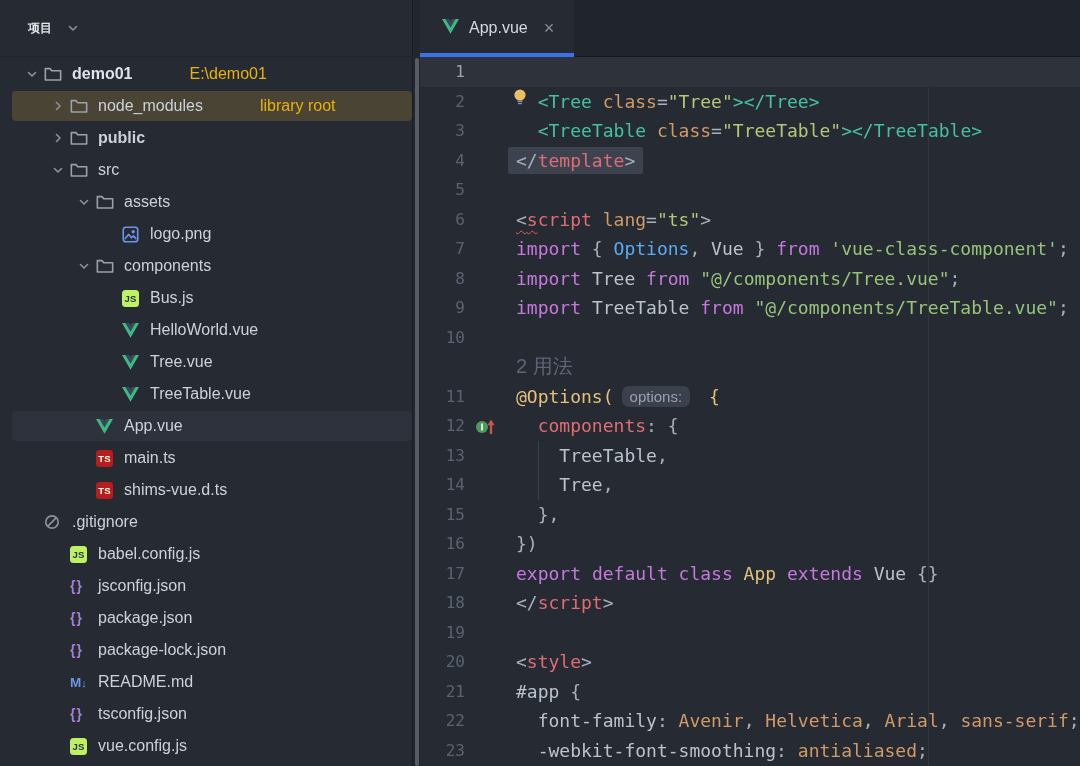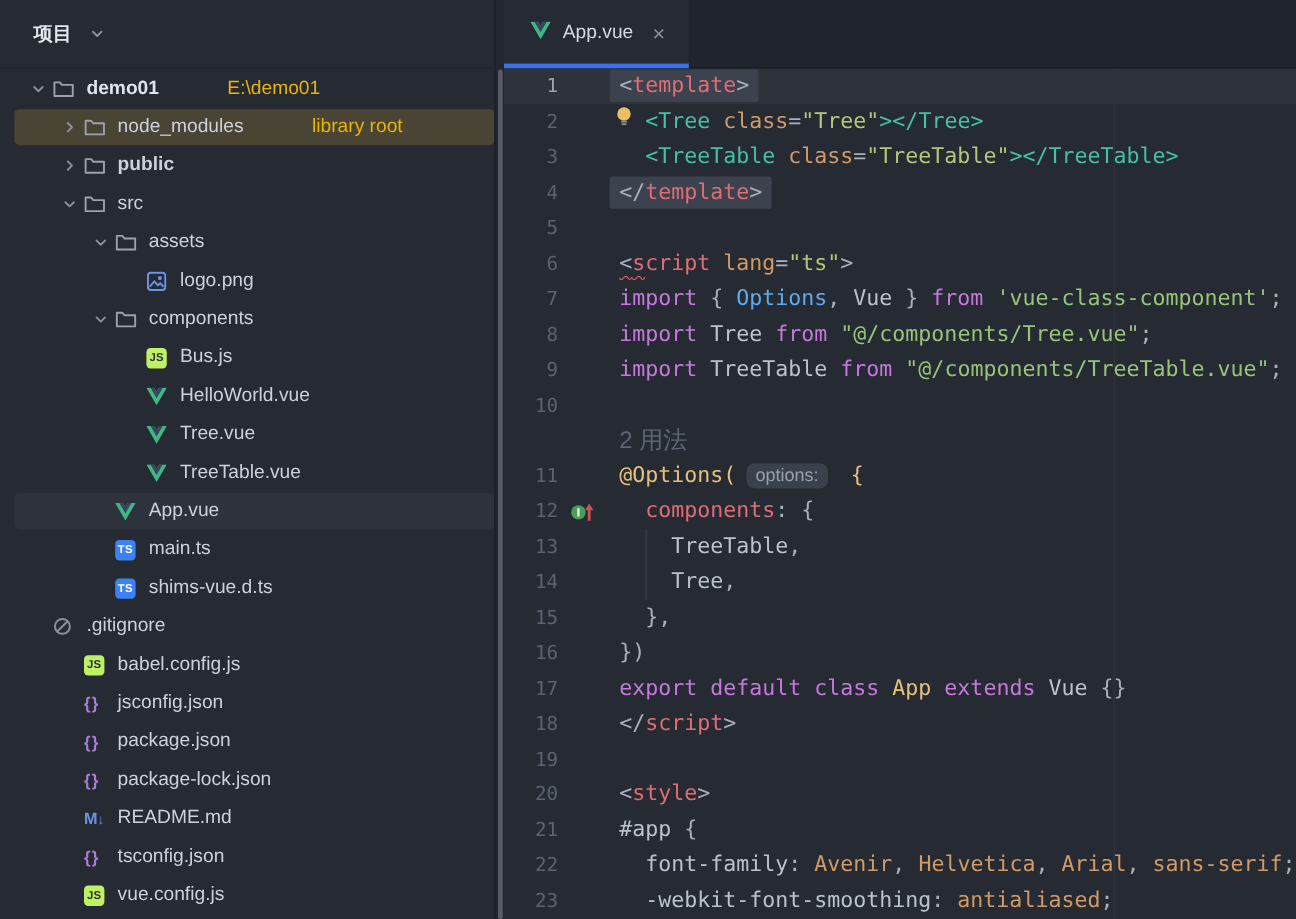--- a/index.html
+++ b/index.html
@@ -3,38 +3,38 @@
 <meta charset="utf-8">
 <style>
   * { margin:0; padding:0; box-sizing:border-box; }
   html,body { width:1080px; height:766px; overflow:hidden; background:#262b33;
     font-family:"Liberation Sans", sans-serif; }
   .app { display:flex; width:1080px; height:766px; }
 
   
   .project-panel { width:412px; min-width:412px; background:#262b33; display:flex; flex-direction:column; }
   .panel-header { height:57px; display:flex; align-items:center; padding-left:28px;
-    border-bottom:1px solid #20242c; color:#e3e6eb; font-size:16px; font-weight:600; }
+    border-bottom:1px solid #20242c; color:#e3e6eb; font-size:12px; font-weight:600; }
   .panel-header .chev { margin-left:14px; display:inline-flex; }
   .tree { flex:1; padding-top:1px; overflow:hidden; }
   .tree-row { height:32px; display:flex; align-items:center; color:#ccd1da; font-size:16px;
     white-space:nowrap; position:relative; }
   .tree-row .rowbg { position:absolute; left:12px; right:0; top:1px; bottom:1px; border-radius:4px; z-index:0; }
   .tree-row.sel-olive .rowbg { background:#4a4435; }
   .tree-row.sel-row .rowbg { background:#2d323d; }
   .tree-row > * { position:relative; z-index:1; }
   .chev-slot { width:24px; height:24px; display:inline-flex; align-items:center; justify-content:center; flex:none; }
   .file-icon { width:22px; height:18px; display:inline-flex; align-items:center; justify-content:flex-start; flex:none; margin-right:6px; }
   .t-label { color:#ccd1da; }
   .t-label.bold { font-weight:700; color:#dfe3ea; }
   .t-suffix { color:#eab308; margin-left:9px;padding-left:48px; }
   .badge { width:17px; height:17px; border-radius:3.5px; font-size:9.5px; font-weight:700;
     display:inline-flex; align-items:center; justify-content:center; letter-spacing:.2px; }
   .badge.js { background:#bef264; color:#2d3138; }
-  .badge.ts { background:#3b82f6; color:#fff; }
+  .badge.ts { background:#b91c1c; color:#fff; }
   .glyph-json { color:#a87fd8; font-weight:700; font-size:14px; letter-spacing:1px; }
   .glyph-md { color:#6d94e6; font-weight:800; font-size:13.5px; }
   .glyph-md .arr { font-size:11px; font-weight:700; }
 
   
   .panel-scrollbar { width:8px; min-width:8px; background:#22262e; border-left:1px solid #1b1e25; position:relative; }
   .panel-scrollbar .thumb { position:absolute; top:58px; bottom:0; left:2px; width:4px; background:#565c66; border-radius:2px; }
 
   
   .editor { flex:1; display:flex; flex-direction:column; background:#262b33; min-width:0; }
@@ -313,21 +313,20 @@
         <span>App.vue</span>
         <span class="close">×</span>
         <span class="underline"></span>
       </div>
     </div>
     <div class="code-area">
       <div class="gutline"></div>
       <div id="code">
           <div class="code-row caret">
             <div class="gut">1</div>
-            <div class="code-line"><span class="boxed"><span class="tk b">&lt;</span><span class="tk t">template</span><span class="tk b">&gt;</span></span></div>
           </div>
           <div class="code-row">
             <div class="gut">2</div>
             <div class="code-line"><span class="bulb"><svg width="18" height="20" viewBox="0 0 18 20">
                   <circle cx="8" cy="7" r="5.6" fill="#e8bf65"></circle>
                   <rect x="5.4" y="12.6" width="5.2" height="1.5" rx=".7" fill="#8a919c"></rect>
                   <rect x="5.9" y="14.8" width="4.2" height="1.4" rx=".7" fill="#8a919c"></rect>
                 </svg></span><span class="tk n">  </span><span class="tk c">&lt;</span><span class="tk c">Tree</span><span class="tk n"> </span><span class="tk a">class</span><span class="tk b">=</span><span class="tk v">"Tree"</span><span class="tk c">&gt;</span><span class="tk c">&lt;/</span><span class="tk c">Tree</span><span class="tk c">&gt;</span></div>
           </div>
           <div class="code-row">

